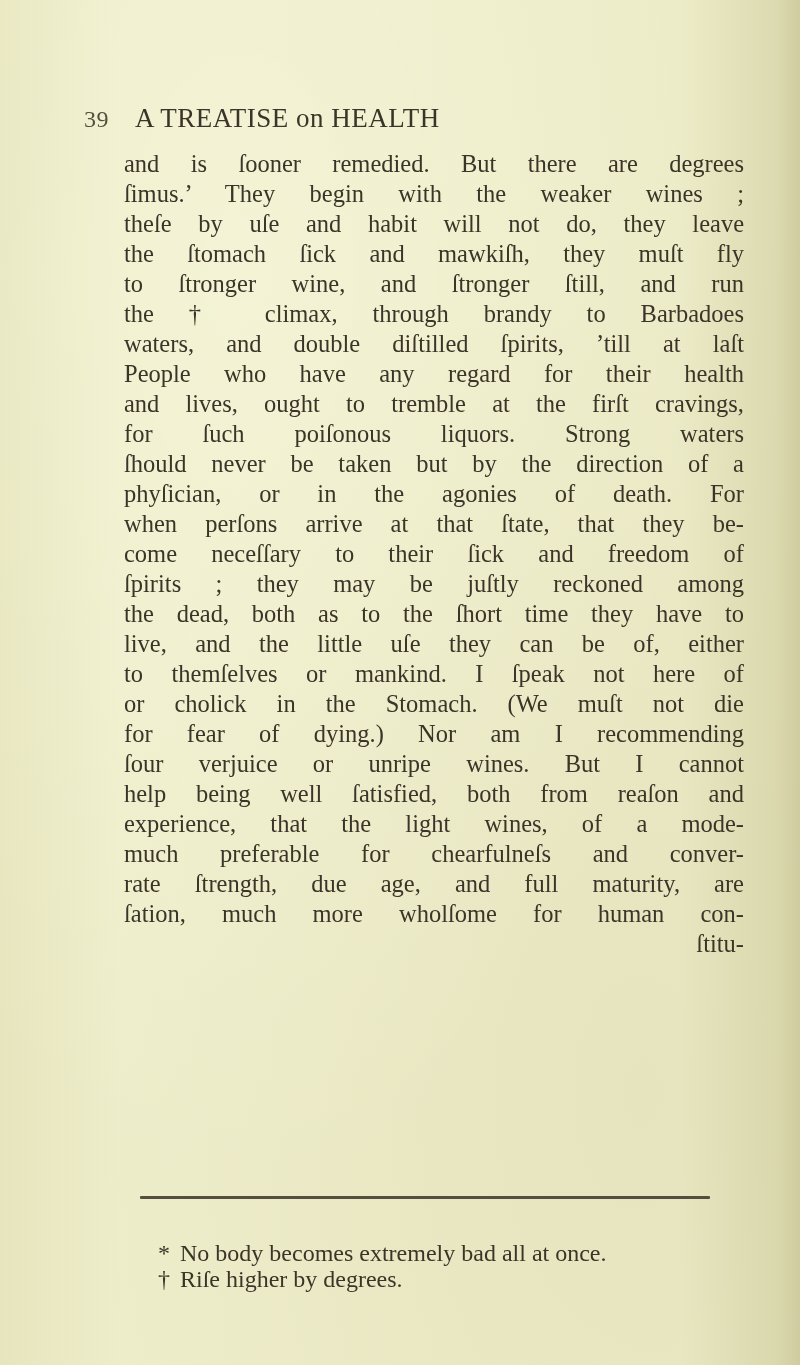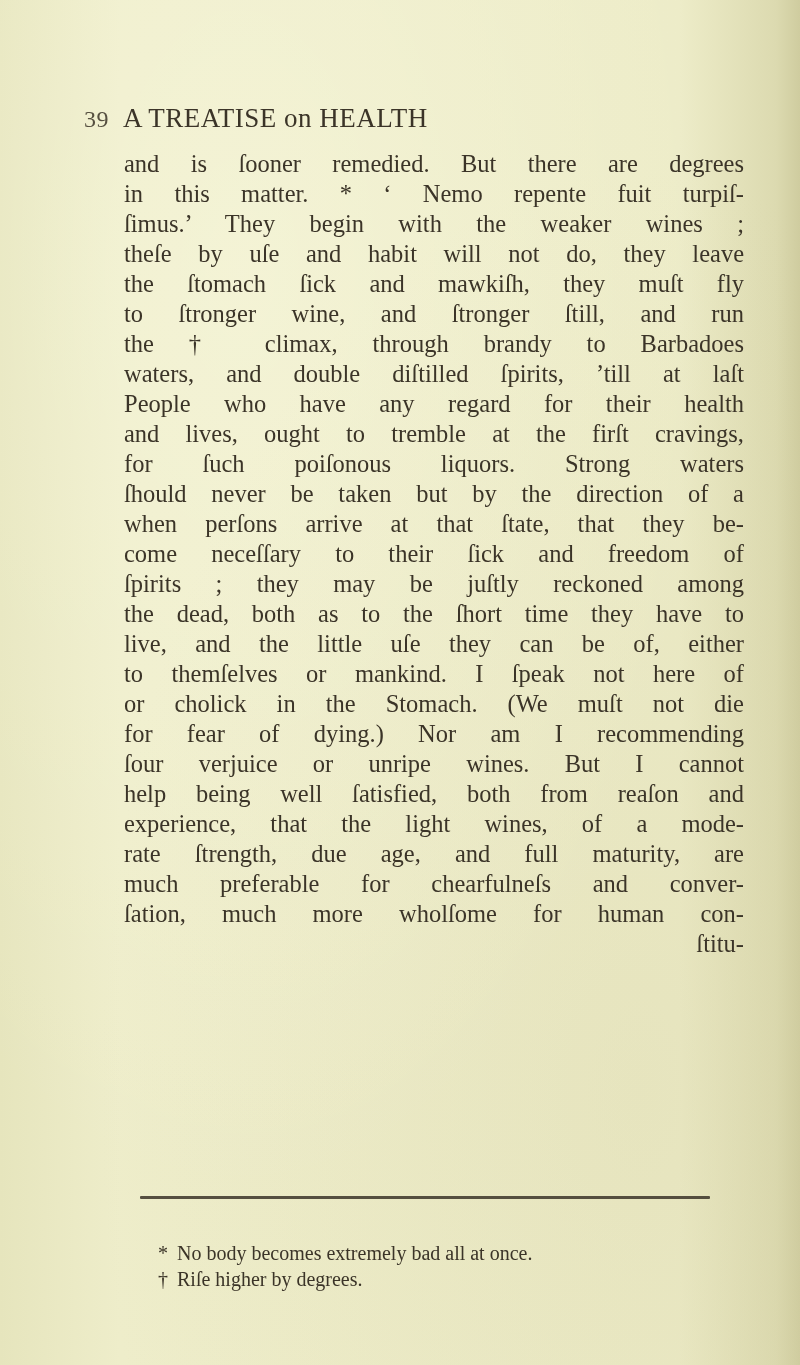--- a/index.html
+++ b/index.html
@@ -30,21 +30,21 @@
       top: 103px;
       height: 36px;
       display: flex;
       align-items: baseline;
       font-family: "Liberation Serif", serif;
       font-size: 27px;
       letter-spacing: 0.5px;
     }
     .page-number {
       font-size: 24px;
-      margin-right: 14px;
+      margin-right: 26px;
       opacity: 0.85;
     }
     .body-text {
       position: absolute;
       left: 124px;
       top: 149px;
       width: 620px;
     }
     .line {
       height: 30px;
@@ -76,64 +76,64 @@
     .footnotes {
       position: absolute;
       left: 158px;
       top: 1240px;
       width: 560px;
     }
     .footnote {
       height: 26px;
       line-height: 26px;
       font-family: "Liberation Serif", serif;
-      font-size: 20px;
+      font-size: 24px;
       white-space: nowrap;
     }
     .fn-mark {
       display: inline-block;
       margin-right: 4px;
     }
   </style>
 </head>
 <body>
 
 <div class="page">
 
   <div class="running-head">
     <span class="page-number">39</span>
     <span class="head-title">A TREATISE on HEALTH</span>
   </div>
 
   <div class="body-text">
     <div class="line">and is ſooner remedied. But there are degrees</div>
-    <div class="line">in this matter. * ‘ Nemo repente fuit turpiſ-</div>
     <div class="line">ſimus.’ They begin with the weaker wines ;</div>
     <div class="line">theſe by uſe and habit will not do, they leave</div>
     <div class="line">the ſtomach ſick and mawkiſh, they muſt fly</div>
     <div class="line">to ſtronger wine, and ſtronger ſtill, and run</div>
     <div class="line">the † climax, through brandy to Barbadoes</div>
     <div class="line">waters, and double diſtilled ſpirits, ’till at laſt</div>
     <div class="line">People who have any regard for their health</div>
     <div class="line">and lives, ought to tremble at the firſt cravings,</div>
     <div class="line">for ſuch poiſonous liquors. Strong waters</div>
     <div class="line">ſhould never be taken but by the direction of a</div>
+    <div class="line">phyſician, or in the agonies of death. For</div>
     <div class="line">when perſons arrive at that ſtate, that they be-</div>
     <div class="line">come neceſſary to their ſick and freedom of</div>
     <div class="line">ſpirits ; they may be juſtly reckoned among</div>
     <div class="line">the dead, both as to the ſhort time they have to</div>
     <div class="line">live, and the little uſe they can be of, either</div>
     <div class="line">to themſelves or mankind. I ſpeak not here of</div>
     <div class="line">or cholick in the Stomach. (We muſt not die</div>
     <div class="line">for fear of dying.) Nor am I recommending</div>
     <div class="line">ſour verjuice or unripe wines. But I cannot</div>
     <div class="line">help being well ſatisfied, both from reaſon and</div>
     <div class="line">experience, that the light wines, of a mode-</div>
+    <div class="line">much preferable for chearfulneſs and conver-</div>
     <div class="line">rate ſtrength, due age, and full maturity, are</div>
-    <div class="line">much preferable for chearfulneſs and conver-</div>
     <div class="line">ſation, much more wholſome for human con-</div>
     <div class="line last catchword-line">ſtitu-</div>
   </div>
 
   <div class="rule"></div>
 
   <div class="footnotes">
     <div class="footnote">
       <span class="fn-mark">*</span>
       <span>No body becomes extremely bad all at once.</span>

